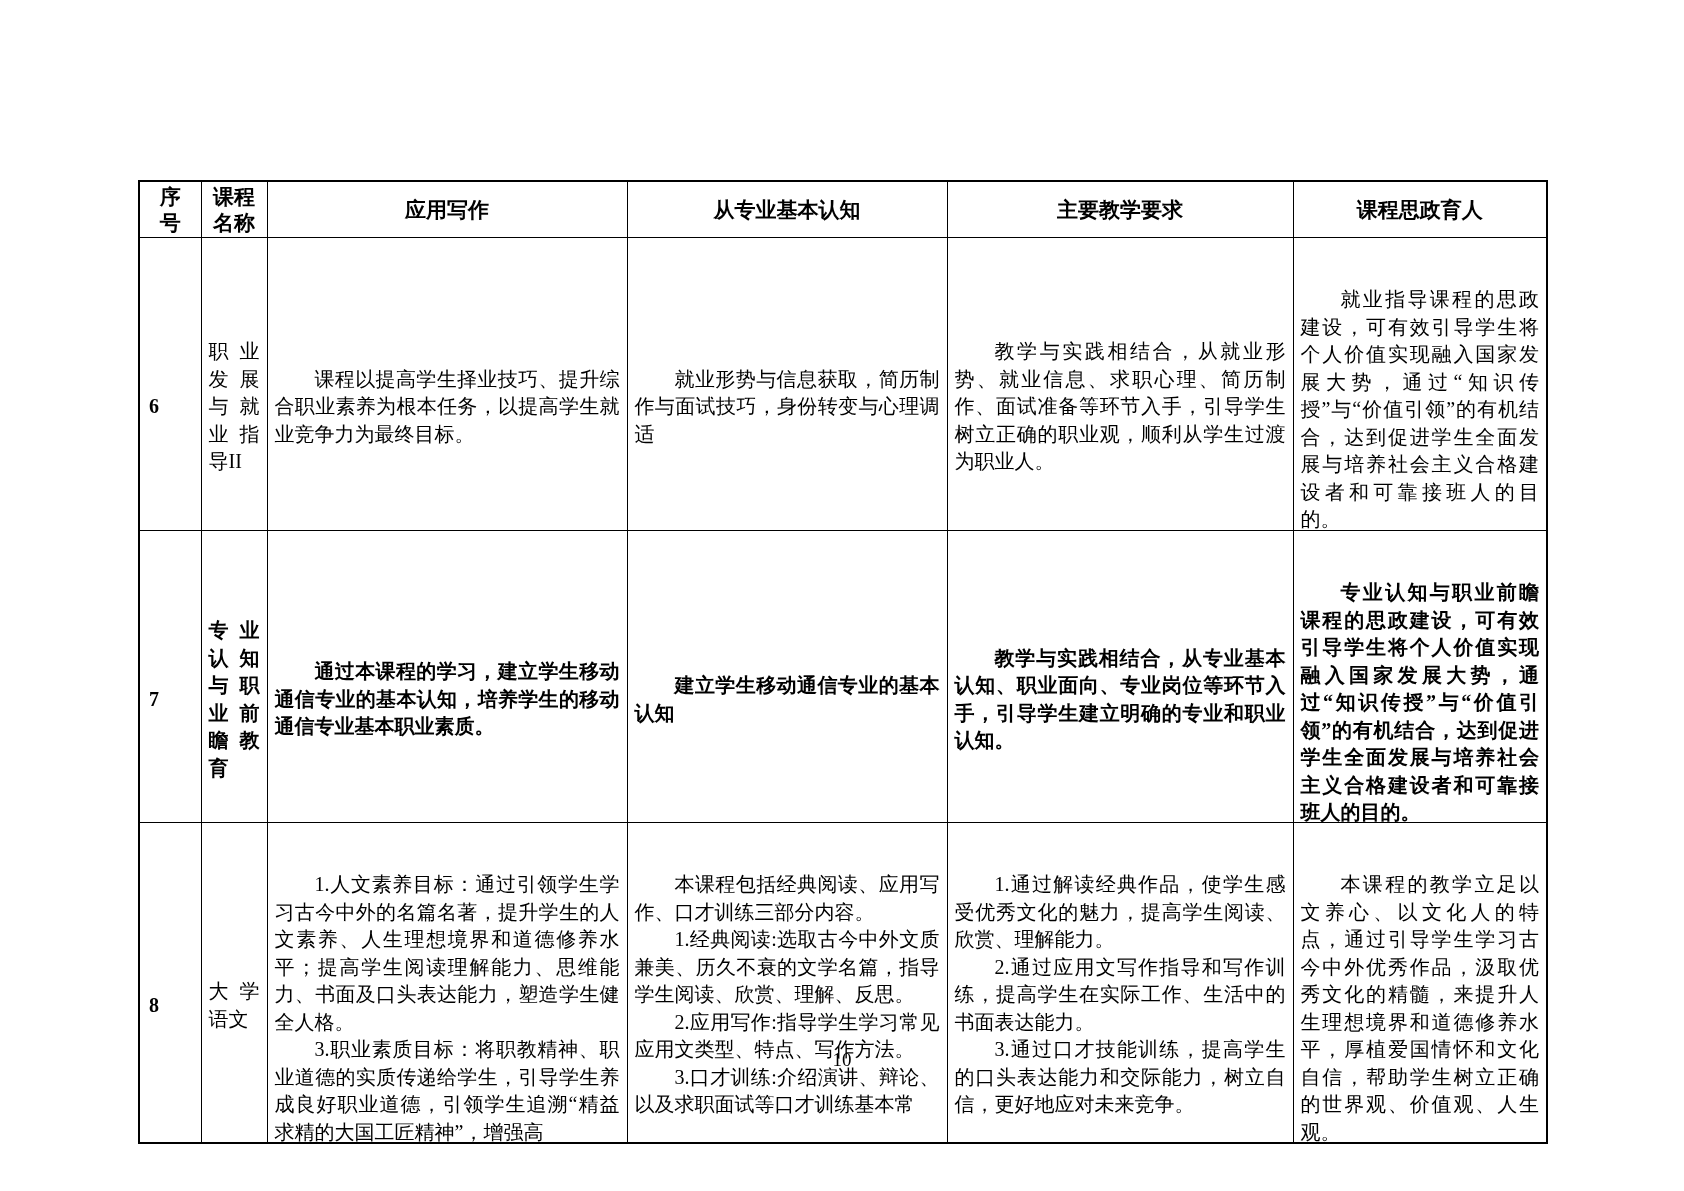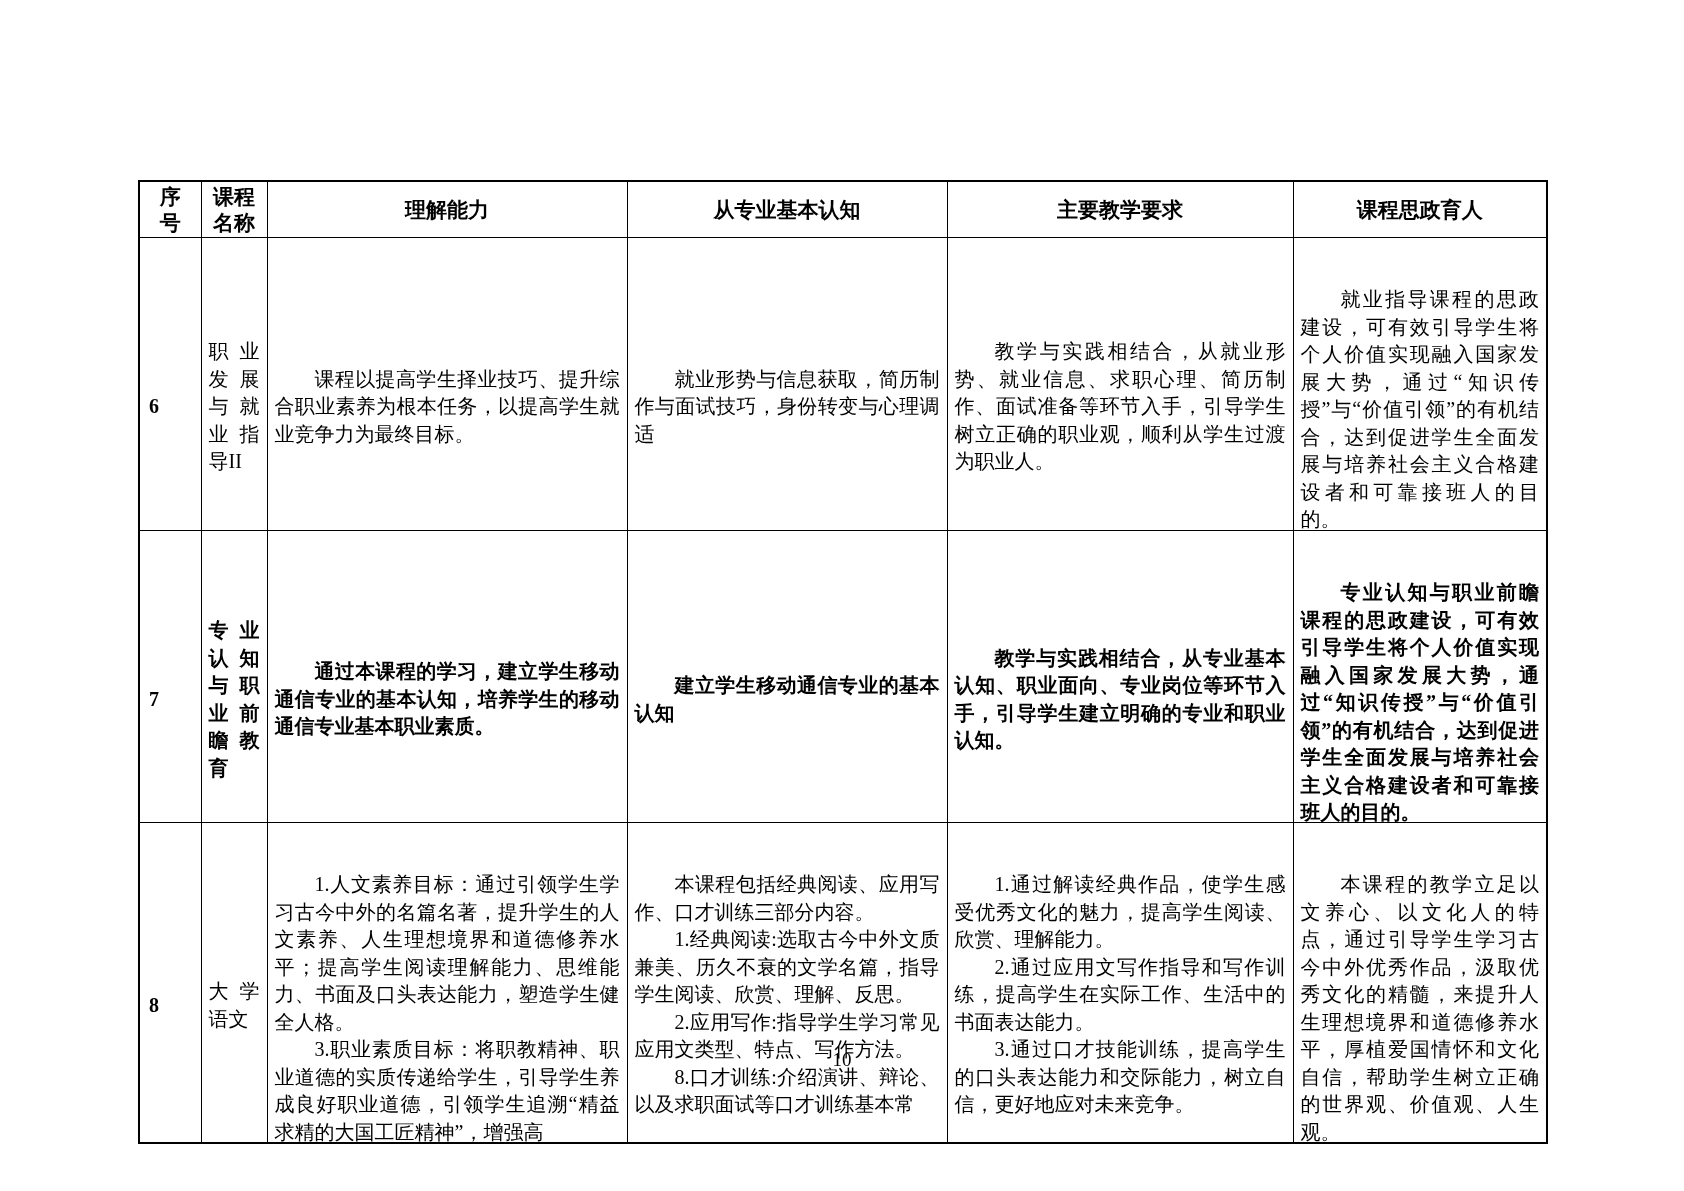--- a/index.html
+++ b/index.html
@@ -98,21 +98,21 @@
     </colgroup>
     <thead>
       <tr>
         <th class="hcell c-no">
             <div class="hbox">序号</div>
           </th>
         <th class="hcell">
             <div class="hbox">课程名称</div>
           </th>
         <th class="hcell">
-            <div class="hbox">理解能力</div>
+            <div class="hbox">应用写作</div>
           </th>
         <th class="hcell">
             <div class="hbox">从专业基本认知</div>
           </th>
         <th class="hcell">
             <div class="hbox">主要教学要求</div>
           </th>
         <th class="hcell">
             <div class="hbox">课程思政育人</div>
           </th>
@@ -195,21 +195,21 @@
           <div class="cellbox top h8">
             <p>1.人文素养目标：通过引领学生学习古今中外的名篇名著，提升学生的人文素养、人生理想境界和道德修养水平；提高学生阅读理解能力、思维能力、书面及口头表达能力，塑造学生健全人格。</p>
             <p>3.职业素质目标：将职教精神、职业道德的实质传递给学生，引导学生养成良好职业道德，引领学生追溯“精益求精的大国工匠精神”，增强高</p>
           </div>
         </td>
         <td>
           <div class="cellbox top h8">
             <p>本课程包括经典阅读、应用写作、口才训练三部分内容。</p>
             <p>1.经典阅读:选取古今中外文质兼美、历久不衰的文学名篇，指导学生阅读、欣赏、理解、反思。</p>
             <p>2.应用写作:指导学生学习常见应用文类型、特点、写作方法。</p>
-            <p>8.口才训练:介绍演讲、辩论、以及求职面试等口才训练基本常</p>
+            <p>3.口才训练:介绍演讲、辩论、以及求职面试等口才训练基本常</p>
           </div>
         </td>
         <td>
           <div class="cellbox top h8">
             <p>1.通过解读经典作品，使学生感受优秀文化的魅力，提高学生阅读、欣赏、理解能力。</p>
             <p>2.通过应用文写作指导和写作训练，提高学生在实际工作、生活中的书面表达能力。</p>
             <p>3.通过口才技能训练，提高学生的口头表达能力和交际能力，树立自信，更好地应对未来竞争。</p>
           </div>
         </td>
         <td>

